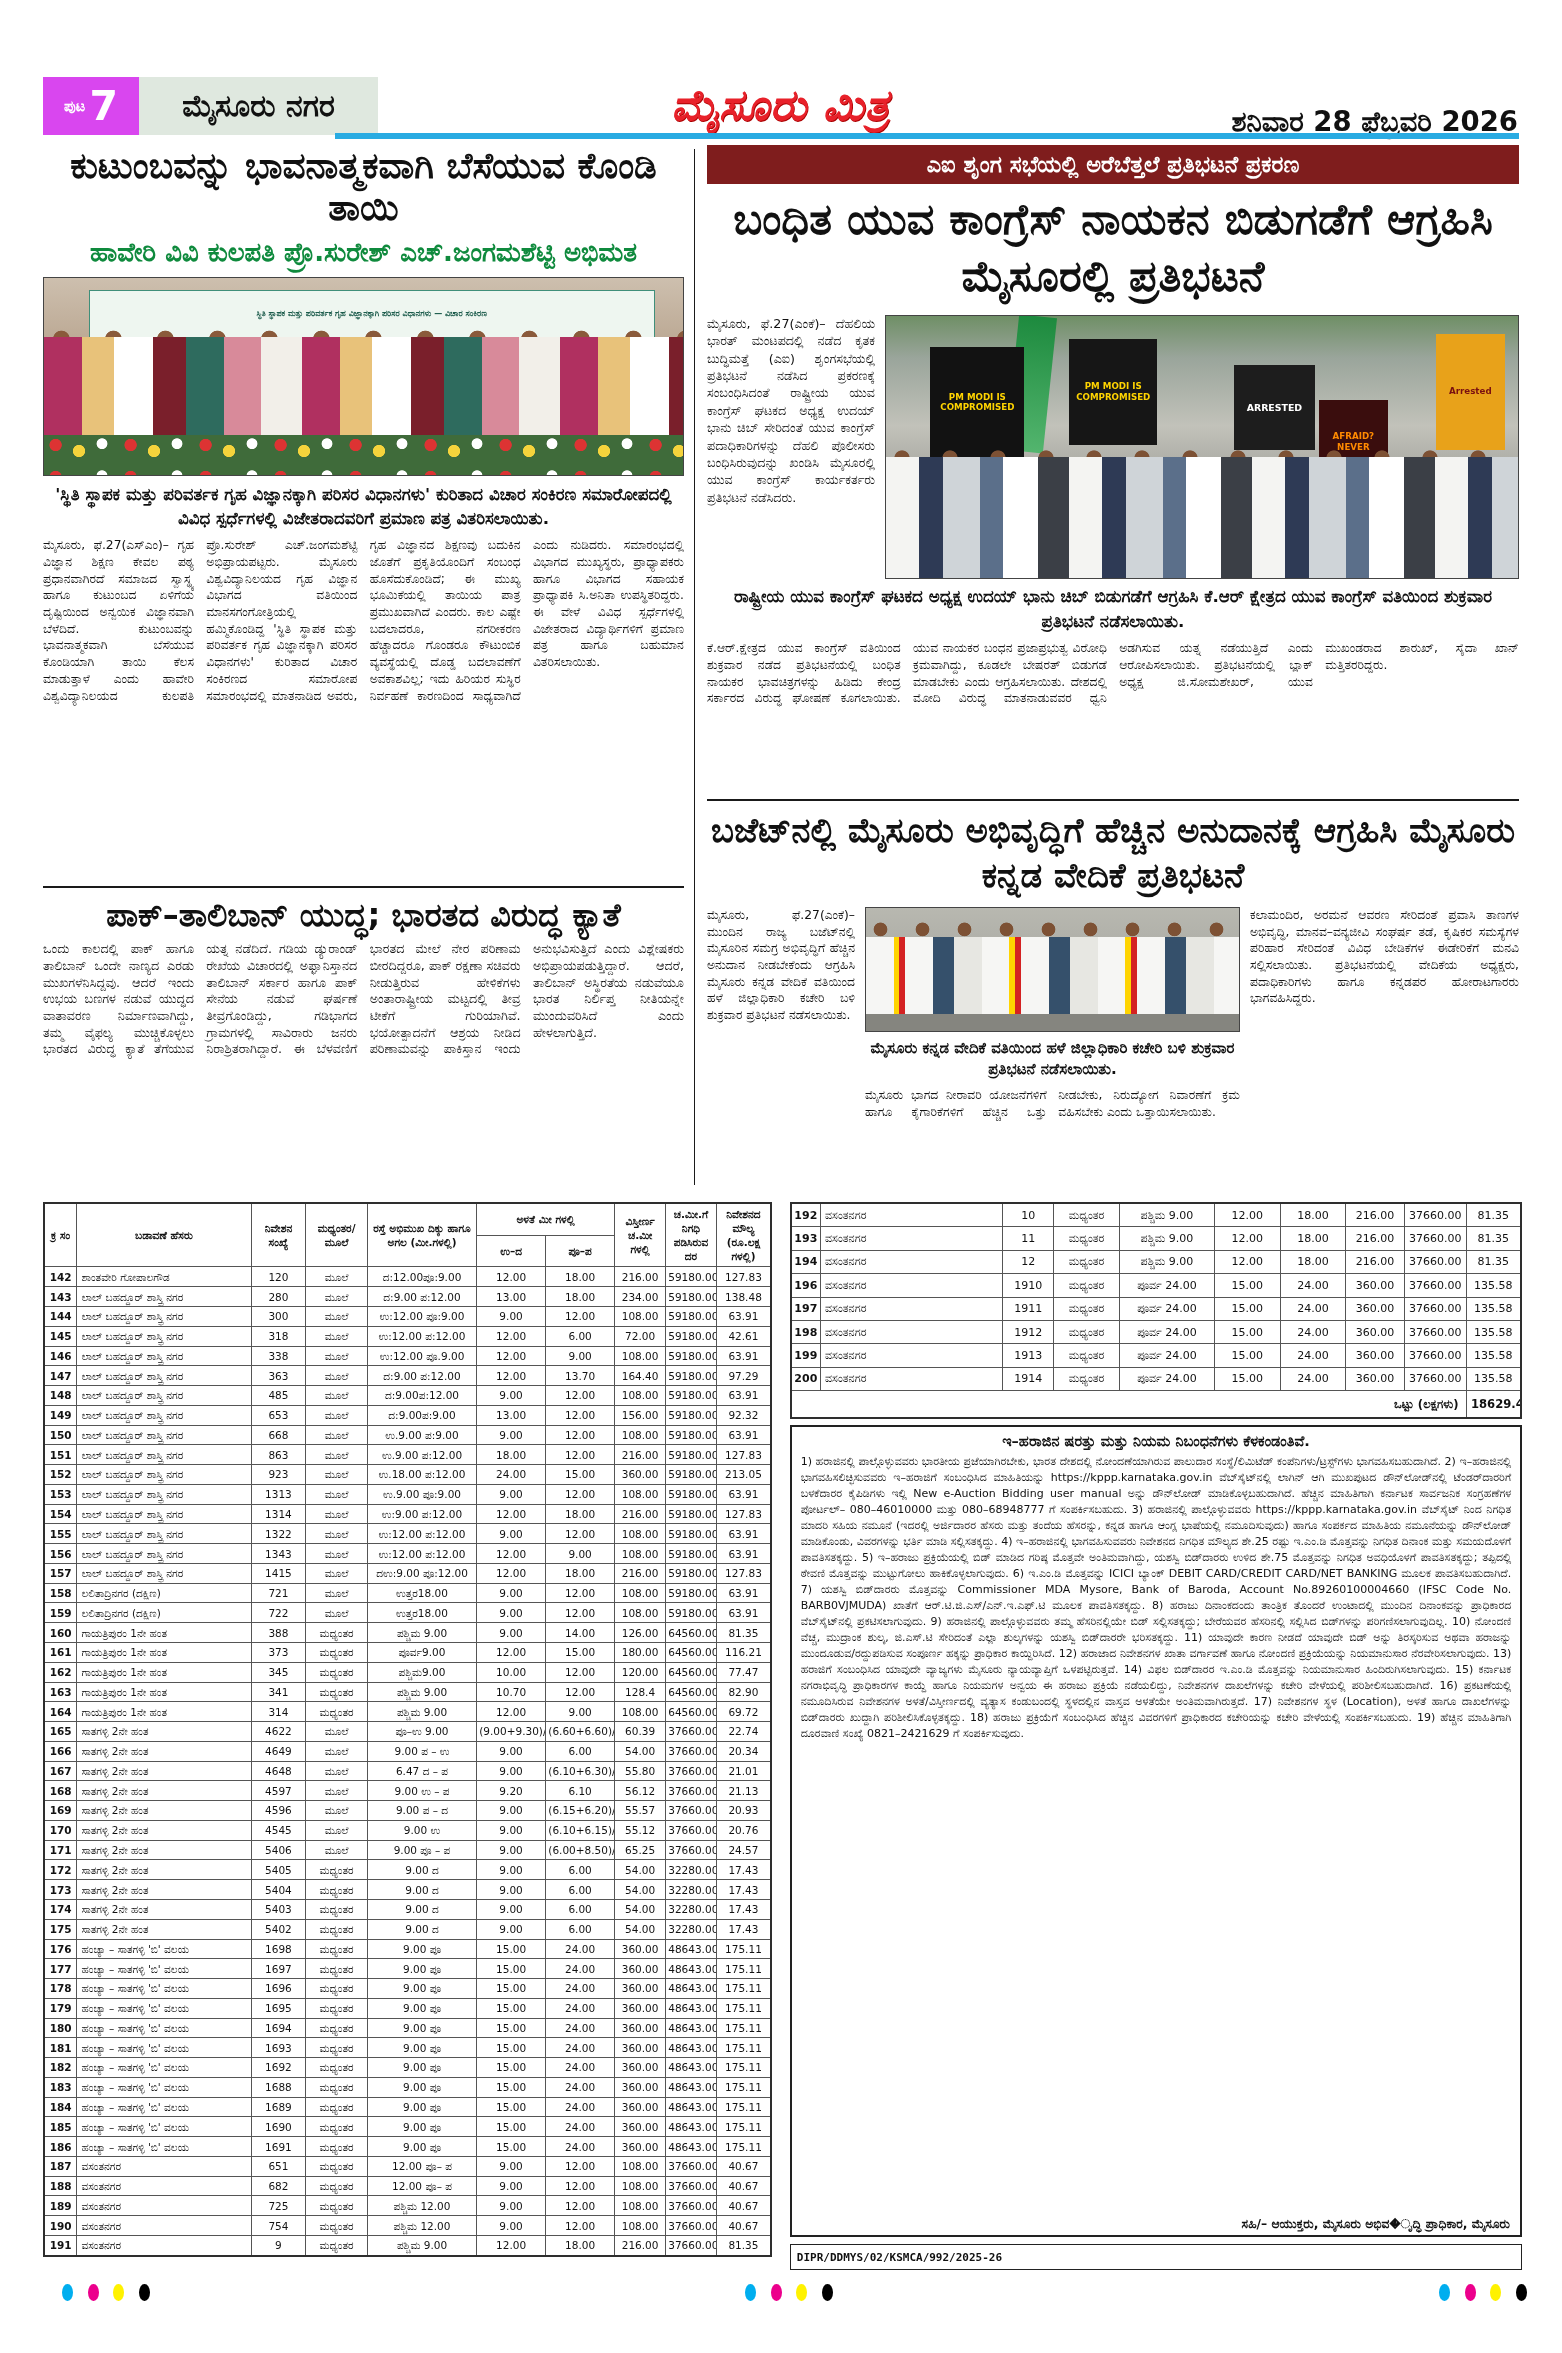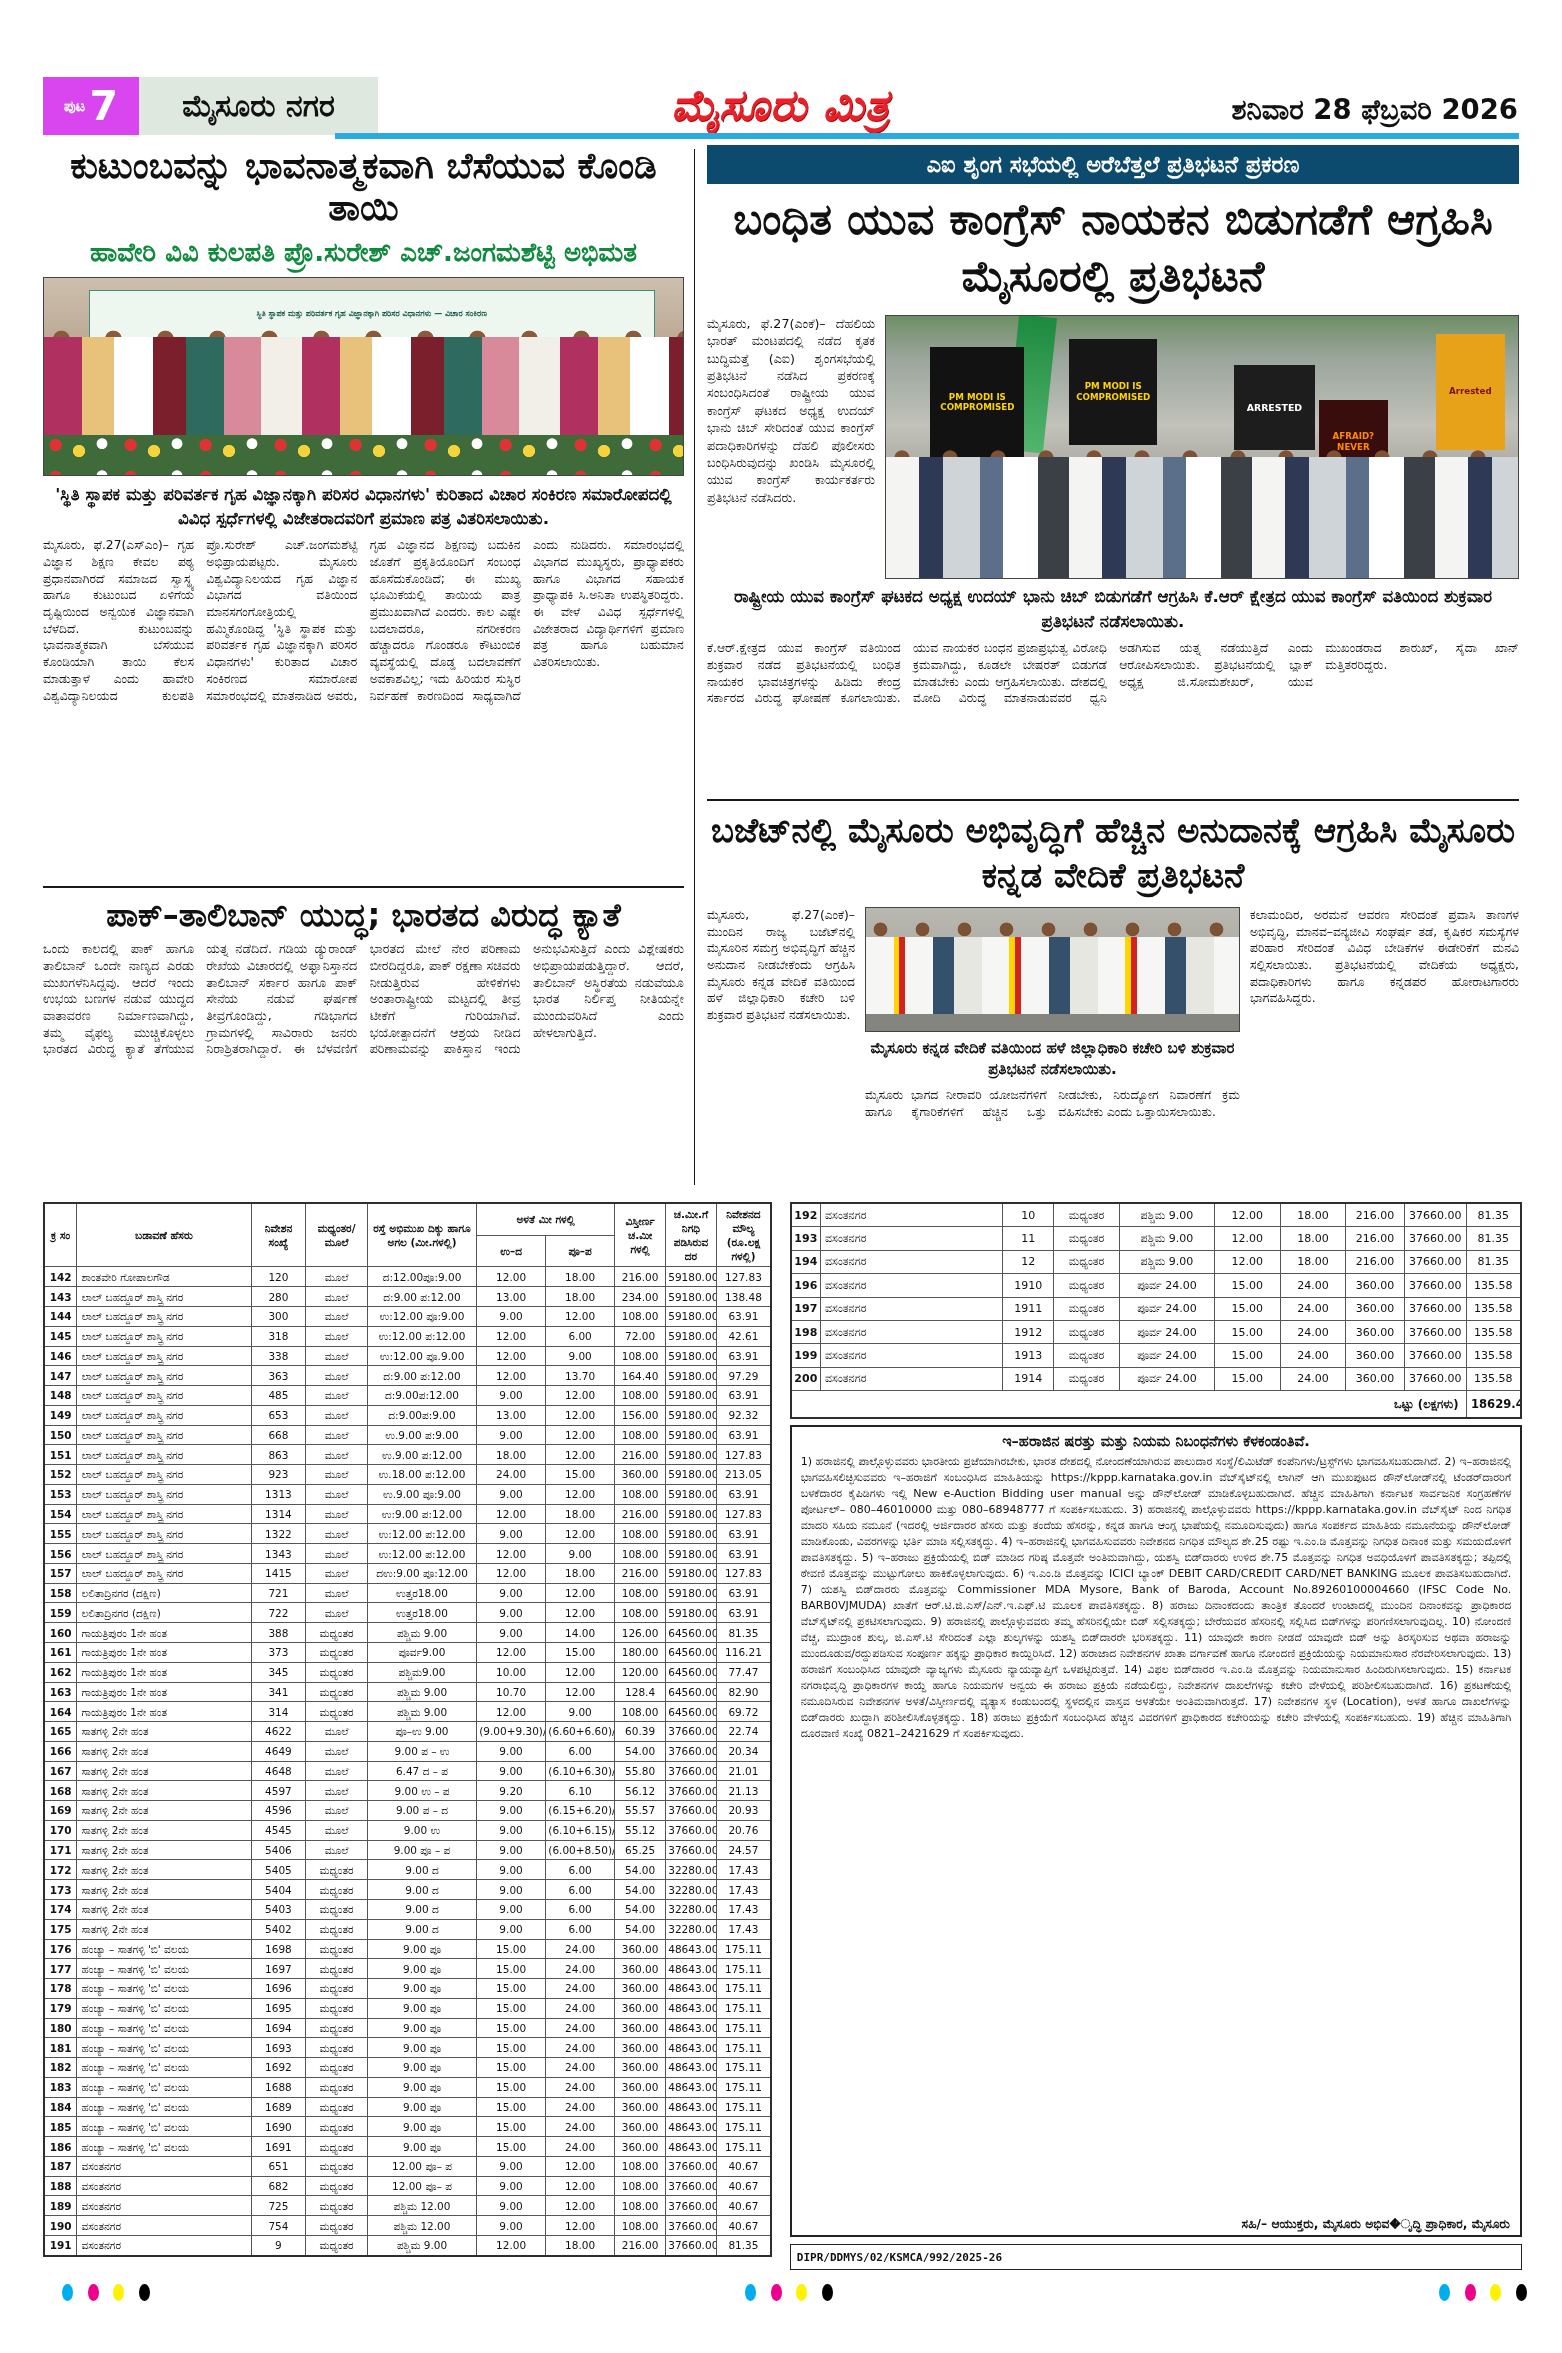--- a/index.html
+++ b/index.html
@@ -8,35 +8,35 @@
   
   .masthead{position:absolute;left:43px;top:77px;width:1475px;height:61px;}
   .chip-red{position:absolute;left:0;top:0;width:96px;height:58px;background:#d946ef;color:#fff;
             display:flex;align-items:center;justify-content:center;gap:4.3px;}
   .chip-red .pl{font-size:14.5px;font-weight:bold;}
   .chip-red .pn{font-size:41px;font-weight:800;line-height:1;}
   .chip-green{position:absolute;left:96px;top:0;width:239px;height:58px;background:#dfe8df;
               display:flex;align-items:center;justify-content:center;font-size:30px;font-weight:800;}
   .brand{position:absolute;left:50%;top:2.9px;transform:translateX(-50%);font-size:43px;font-weight:800;
          color:#e8212a;font-style:italic;letter-spacing:0.7px;text-shadow:0.7px 0.7px 0 #a00;}
-  .mdate{position:absolute;right:0;top:4px;height:58px;display:flex;align-items:center;
+  .mdate{position:absolute;right:0;top:16px;height:58px;display:flex;align-items:center;
          font-size:27.5px;font-weight:800;}
   .cyanrule{position:absolute;left:335px;top:133px;width:1184px;height:5.8px;background:#29abe2;}
   .vdiv{position:absolute;left:694px;top:149px;width:1.4px;height:1036px;background:#1a1a1a;}
   
   .leftcol{position:absolute;left:43px;top:145px;width:641px;}
   .rightcol{position:absolute;left:707px;top:145px;width:812px;}
   .hl1{font-size:36px;font-weight:800;text-align:center;line-height:1.18;}
   .hl1sub{font-size:26px;font-weight:800;text-align:center;color:#0f8a3d;margin-top:7.2px;}
   .caption{font-size:16.7px;font-weight:800;text-align:center;line-height:1.45;margin-top:5.8px;}
   .bodytxt{font-size:12.3px;line-height:16.7px;text-align:justify;column-gap:12.3px;margin-top:7.2px;}
   .cols4{column-count:4;}
   .rule{height:2.2px;background:#1a1a1a;margin:10px 0 7.2px 0;}
   .hl3{font-size:32px;font-weight:800;text-align:center;line-height:1.2;}
-  .kicker{height:39px;background:#0c4a6e;color:#fff;font-size:22.5px;font-weight:800;
+  .kicker{height:39px;background:#7f1d1d;color:#fff;font-size:22.5px;font-weight:800;
           display:flex;align-items:center;justify-content:center;}
   .hl2{font-size:43px;font-weight:800;text-align:center;line-height:1.32;margin-top:7.2px;}
   .topzone{display:flex;gap:10px;margin-top:10px;}
   .lead{width:168px;font-size:12.7px;line-height:17.4px;text-align:justify;}
   .hl4{font-size:34px;font-weight:800;text-align:center;line-height:1.32;margin-top:2.9px;}
   .a4zone{display:flex;gap:10px;margin-top:8.7px;}
   .a4c1{width:148px;font-size:12.3px;line-height:16.7px;text-align:justify;}
   .a4mid{width:375px;}
   .a4c4{flex:1;font-size:12.3px;line-height:16.7px;text-align:justify;}
   .midtxt{font-size:12.3px;line-height:16.7px;text-align:justify;margin-top:5.8px;column-count:2;column-gap:11.6px;}

